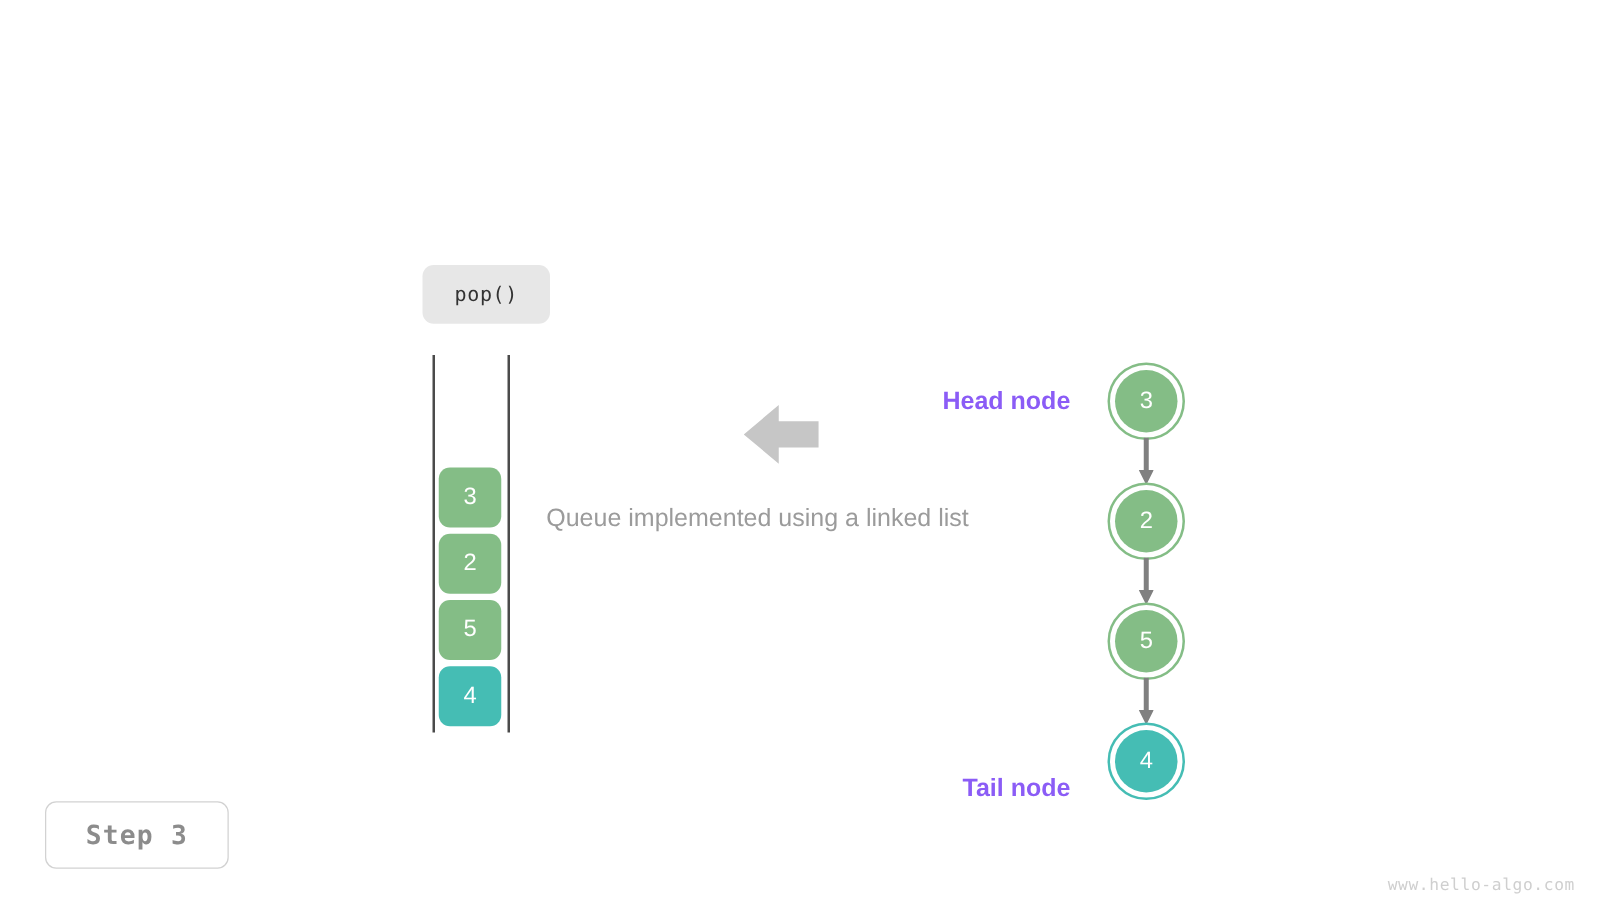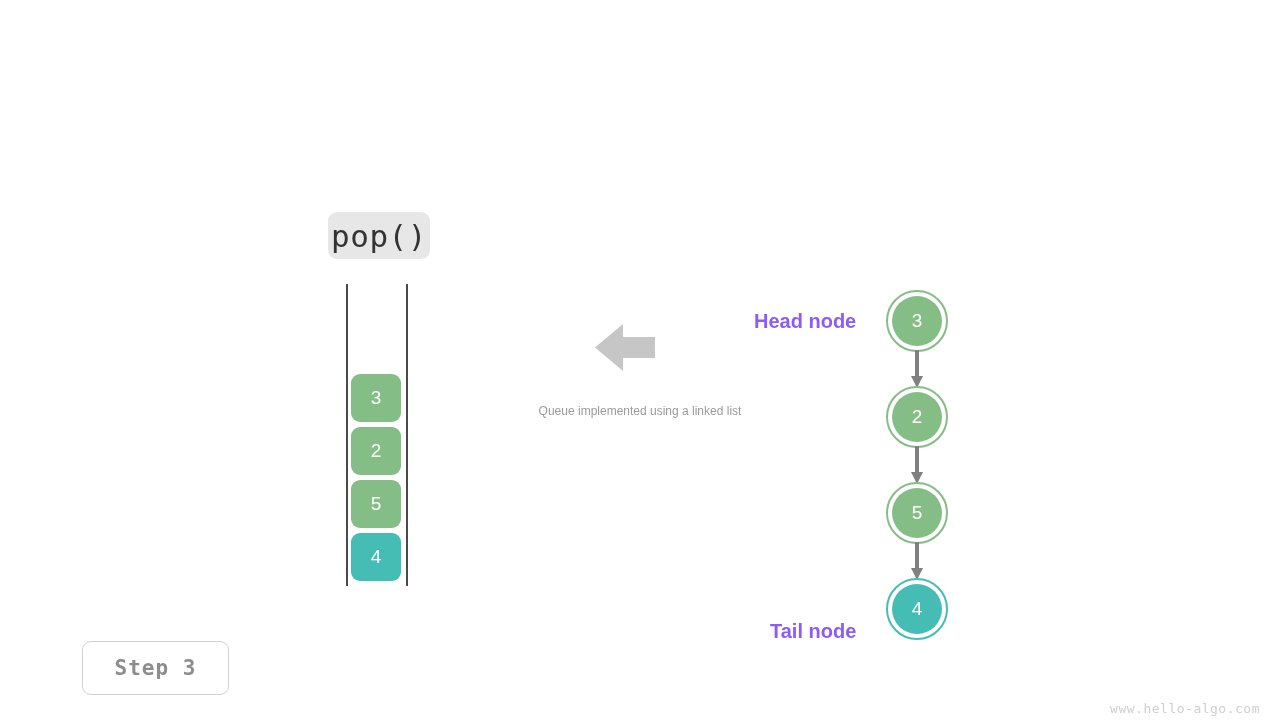--- a/index.html
+++ b/index.html
@@ -22,22 +22,23 @@
     background: #e7e7e7;
     border-radius: 9px;
     display: flex;
     align-items: center;
     justify-content: center;
     color: #333333;
     white-space: nowrap;
   }
   .pill-mono {
     font-family: "DejaVu Sans Mono", monospace;
-    font-size: 31px;
+    font-size: 16px;
     letter-spacing: 0.5px;
+    margin-left: 10px;
   }
   .pill-sans {
     font-family: "Liberation Sans", sans-serif;
     font-size: 21px;
   }
 
   #op-label {
     left: 328px;
     top: 212px;
     width: 102px;
@@ -90,22 +91,22 @@
   }
   .cell-green { background: #84bd86; }
   .cell-teal  { background: #45bdb4; }
 
   
   #caption {
     position: absolute;
     left: 437px;
     top: 404px;
     width: 406px;
-    text-align: center;
-    font-size: 12px;
+    text-align: left;
+    font-size: 20px;
     color: #9b9b9b;
     font-family: "Liberation Sans", sans-serif;
     white-space: nowrap;
   }
 
   
   #transform-arrow {
     position: absolute;
     left: 595px;
     top: 322px;
@@ -187,21 +188,20 @@
     border-radius: 9px;
     background: #ffffff;
     display: flex;
     align-items: center;
     justify-content: center;
     font-family: "DejaVu Sans Mono", monospace;
     font-size: 21px;
     font-weight: bold;
     color: #8c8c8c;
     letter-spacing: 1px;
-    margin-left: 46px;
   }
 
   
   #watermark {
     position: absolute;
     right: 20px;
     top: 676px;
     font-family: "DejaVu Sans Mono", monospace;
     font-size: 13px;
     color: #cfcfcf;

